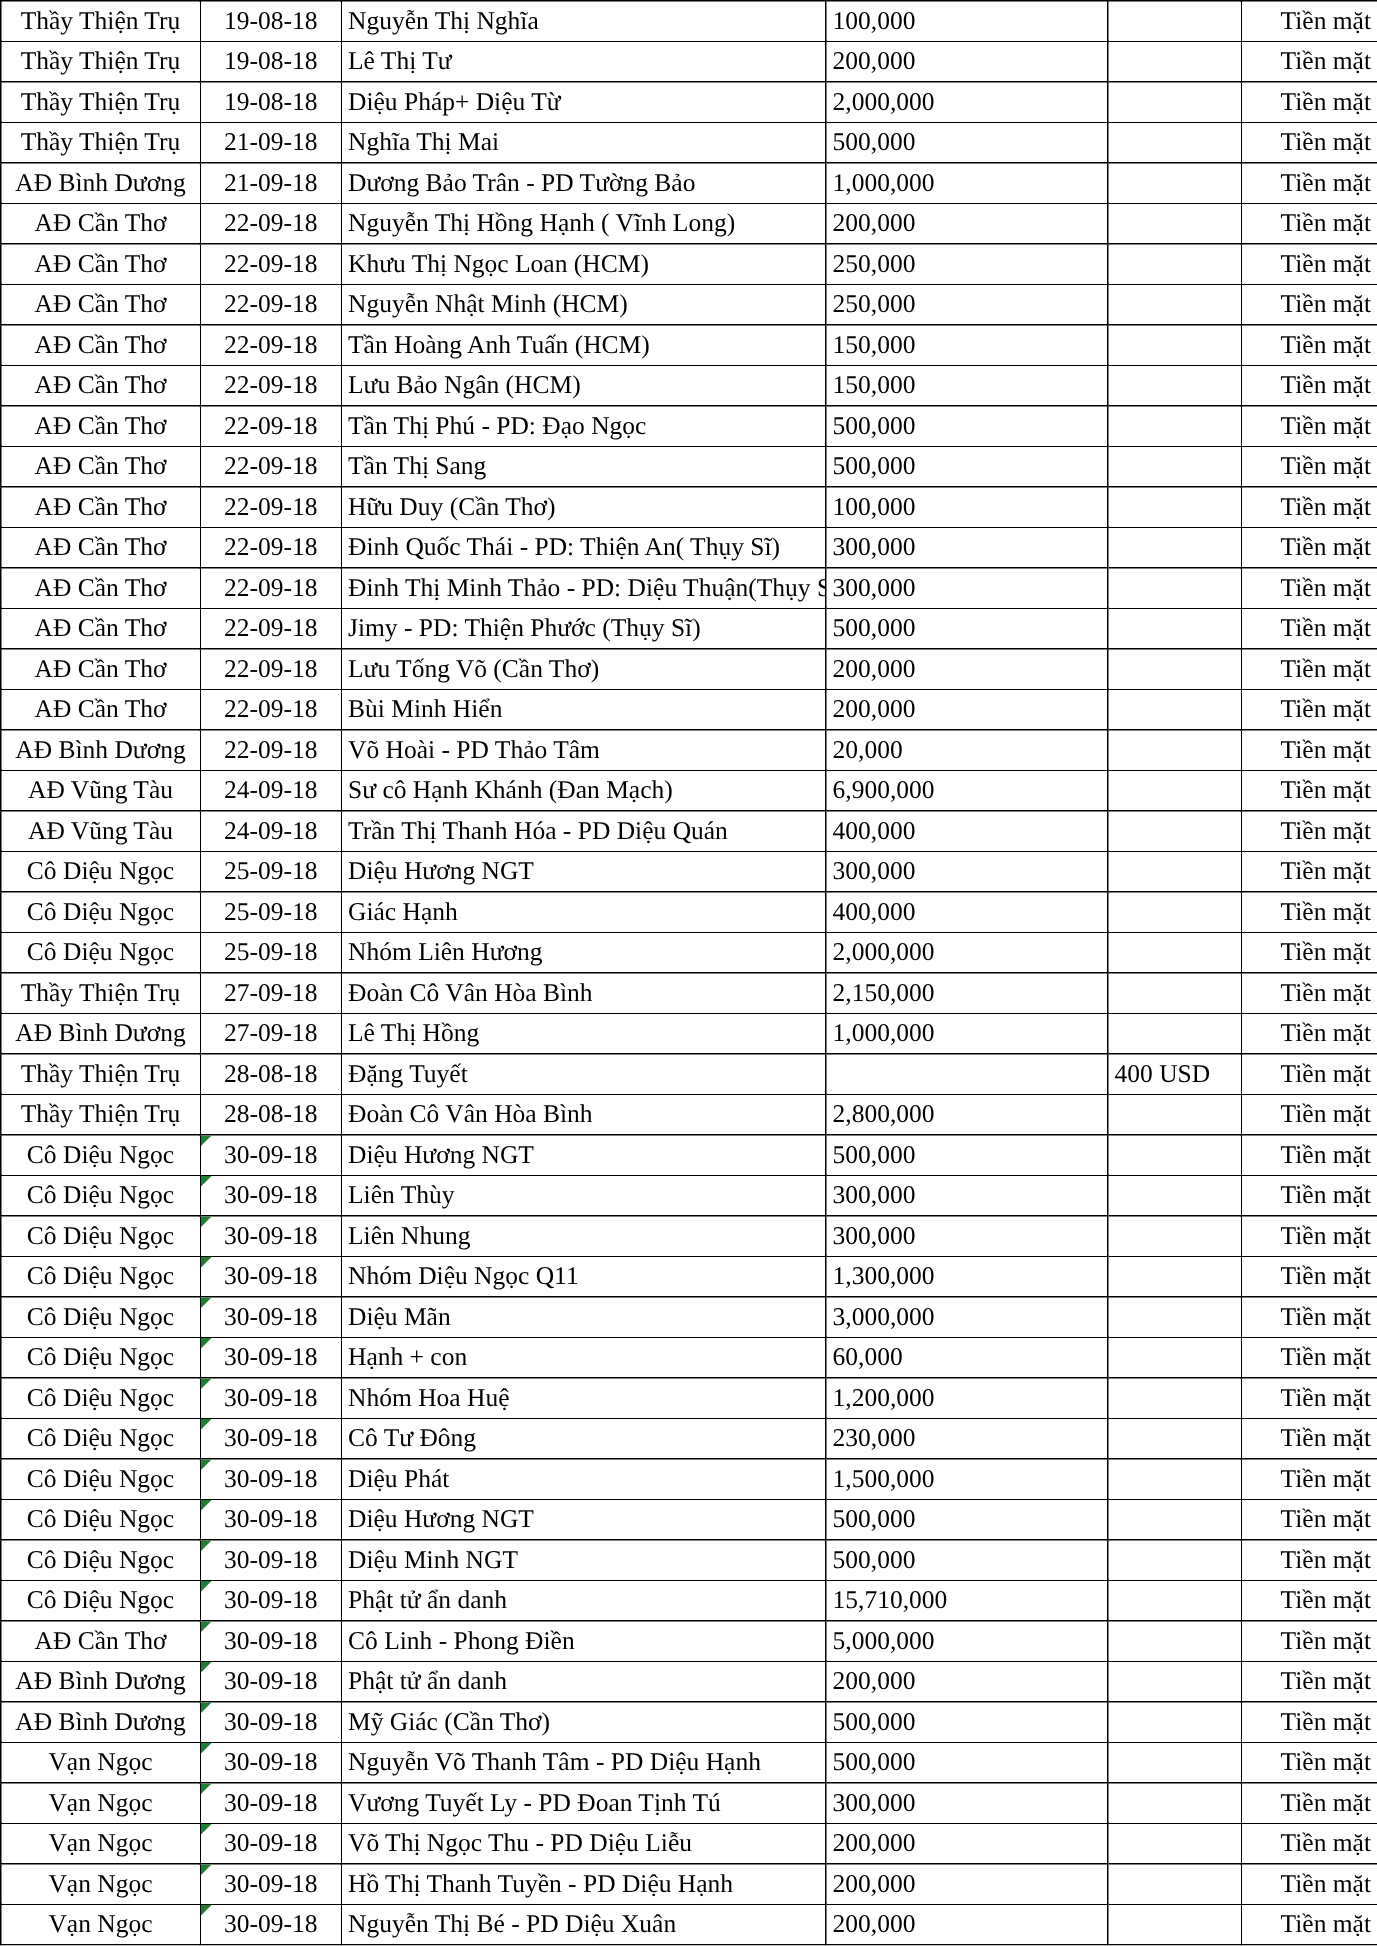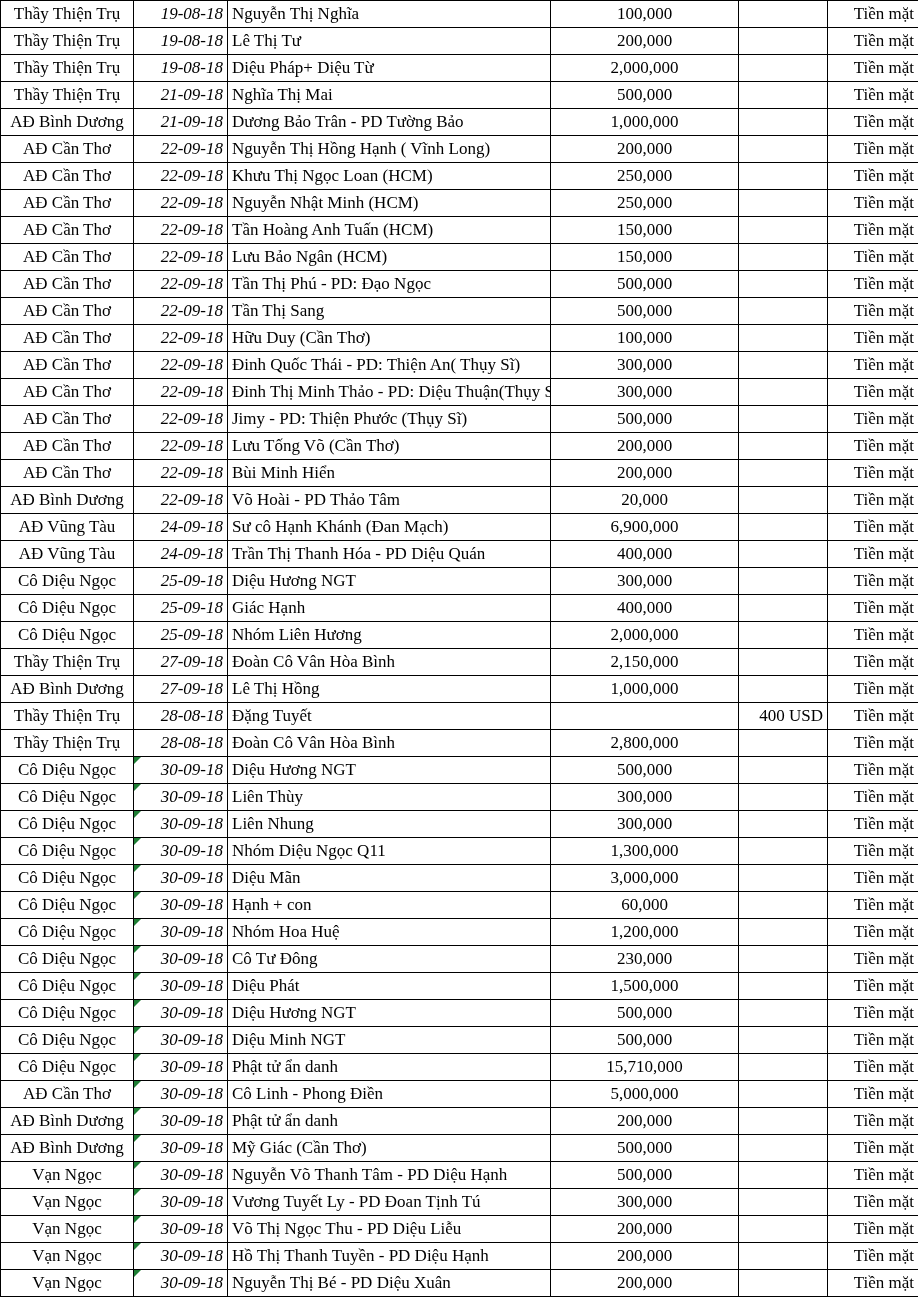--- a/index.html
+++ b/index.html
@@ -20,24 +20,24 @@
     font-family: "Liberation Serif", "DejaVu Serif", serif;
     font-size: 17px;
     color: #000000;
     overflow: hidden;
     white-space: nowrap;
     vertical-align: middle;
     position: relative;
     background: #ffffff;
   }
   td.col-src    { text-align: center; }
-  td.col-date   { text-align: right; font-style: italic; }
+  td.col-date   { text-align: center; }
   td.col-name   { text-align: left;  padding-left: 4px; }
-  td.col-amount { text-align: center; padding-right: 8px; }
-  td.col-usd    { text-align: right; padding-right: 6px; }
+  td.col-amount { text-align: left; padding-right: 8px; }
+  td.col-usd    { text-align: left; padding-right: 6px; }
   td.col-method { text-align: right; border-left: 2px solid #000000; border-right: 2px solid #000000; }
   span.cell-text { display: inline; }
   span.flag {
     position: absolute;
     top: 0;
     left: 0;
     width: 0;
     height: 0;
     border-top: 7px solid #1e7e34;
     border-right: 7px solid transparent;

